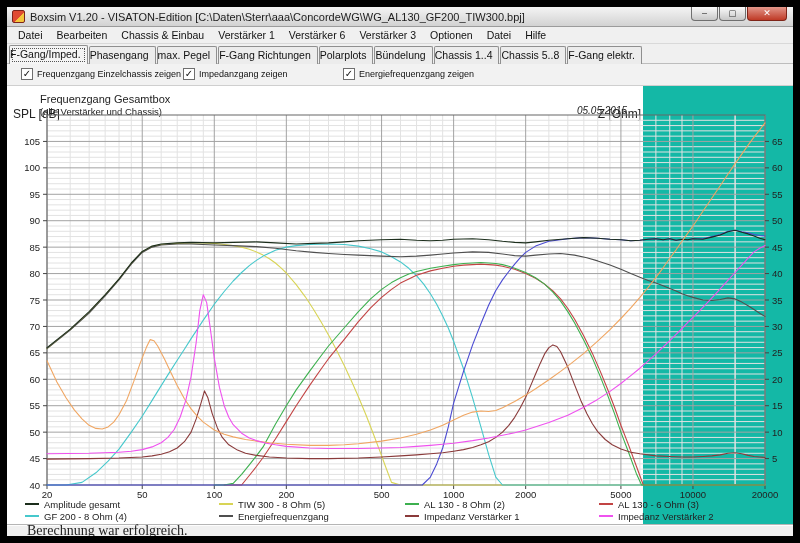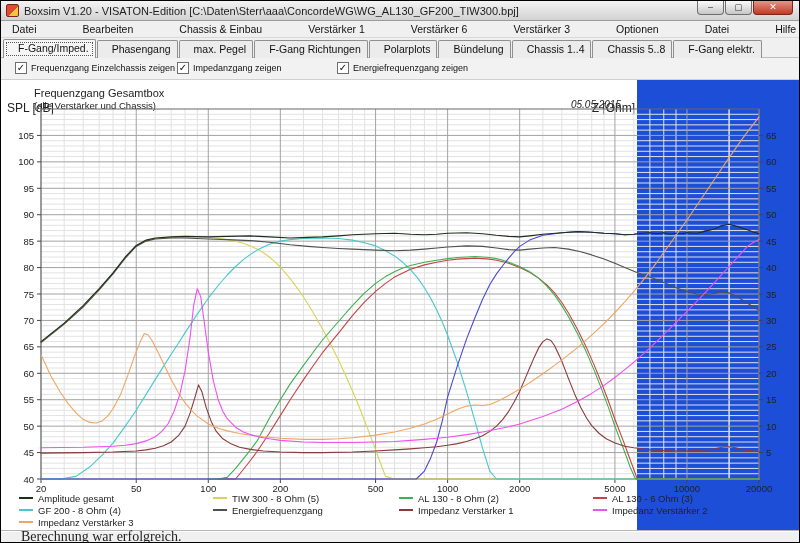--- a/index.html
+++ b/index.html
@@ -1,31 +1,31 @@
 <!DOCTYPE html>
 <html><head>
 <meta charset="utf-8">
 <style>
   html,body{margin:0;padding:0;background:#555;}
   *{box-sizing:border-box;font-family:"Liberation Sans",sans-serif;}
-  .window{position:relative;width:800px;height:543px;background:#1d4ed8;border:1px solid #000000;overflow:hidden;}
+  .window{position:relative;width:800px;height:543px;background:#14b8a6;border:7px solid #000000;overflow:hidden;}
   
   .titlebar{position:relative;height:20px;background:linear-gradient(#f4f4f4,#d2d2d2);border-bottom:1px solid #9b9b9b;display:flex;align-items:center;}
   .appicon{width:13px;height:13px;margin:0 5px 0 5px;border-radius:2px;background:linear-gradient(135deg,#e04b32 55%,#f5c63c 55%);border:1px solid #7c241a;}
   .titletext{font-size:11px;color:#1c1c1c;white-space:nowrap;}
   .capbtns{position:absolute;right:6px;top:0;display:flex;}
   .capbtn{height:14px;border:1px solid #6f6f6f;border-top:none;background:linear-gradient(#fbfbfb,#c7c7c7);color:#333;font-size:9px;line-height:12px;text-align:center;border-radius:0 0 4px 4px;margin-left:1px;}
   .capbtn.min{width:27px;}.capbtn.max{width:27px;}
   .capbtn.close{width:40px;background:linear-gradient(#e2968a,#bf3a26);color:#fff;border-color:#7e2418;}
   
-  .menubar{height:17px;background:#f0f0f0;display:flex;align-items:center;padding-left:4px;border-bottom:1px solid #d9d9d9;gap:32px;}
+  .menubar{height:17px;background:#f0f0f0;display:flex;align-items:center;padding-left:4px;border-bottom:1px solid #d9d9d9;}
   .menu-item{font-size:10.5px;color:#111;padding:1px 7px;white-space:nowrap;}
   
   .tabbar{height:20px;background:#f0f0f0;display:flex;align-items:flex-end;padding-left:2px;border-bottom:1px solid #bdbdbd;}
-  .tab{font-size:10.5px;color:#111;background:#ececec;border:1px solid #8f8f8f;border-bottom:none;border-radius:2px 2px 0 0;padding:2px 6px 3px 14px;margin-right:1px;white-space:nowrap;position:relative;top:1px;}
+  .tab{font-size:10.5px;color:#111;background:#ececec;border:1px solid #8f8f8f;border-bottom:none;border-radius:2px 2px 0 0;padding:2px 6px 3px 0;margin-right:1px;white-space:nowrap;position:relative;top:1px;}
   .tab.active{background:#f5f5f5;padding-bottom:5px;top:2px;outline:1px dotted #555;outline-offset:-4px;font-weight:400;}
   
   .checkrow{position:relative;height:22px;background:#f2f2f2;border-bottom:1px solid #cfcfcf;}
   .cb{position:absolute;top:4px;display:flex;align-items:center;}
   .cbbox{width:12px;height:12px;background:#fff;border:1px solid #6e6e6e;font-size:10px;line-height:10px;text-align:center;color:#111;margin-right:4px;}
   .cblabel{font-size:9px;color:#111;white-space:nowrap;}
   
   .chartpanel{position:relative;width:636px;height:452px;background:#fff;}
   .charttitle{position:absolute;left:33px;top:7px;font-size:11px;color:#222;}
   .chartsub{position:absolute;left:33px;top:20px;font-size:9.5px;color:#222;}

